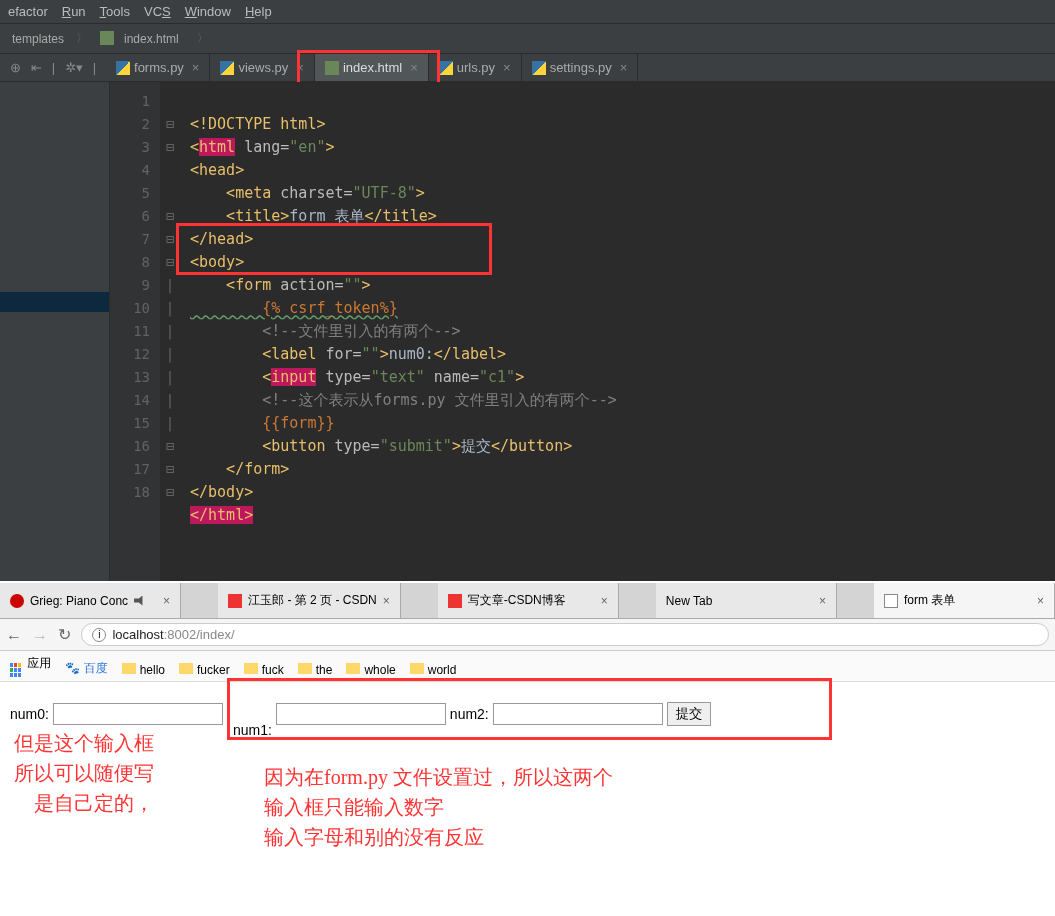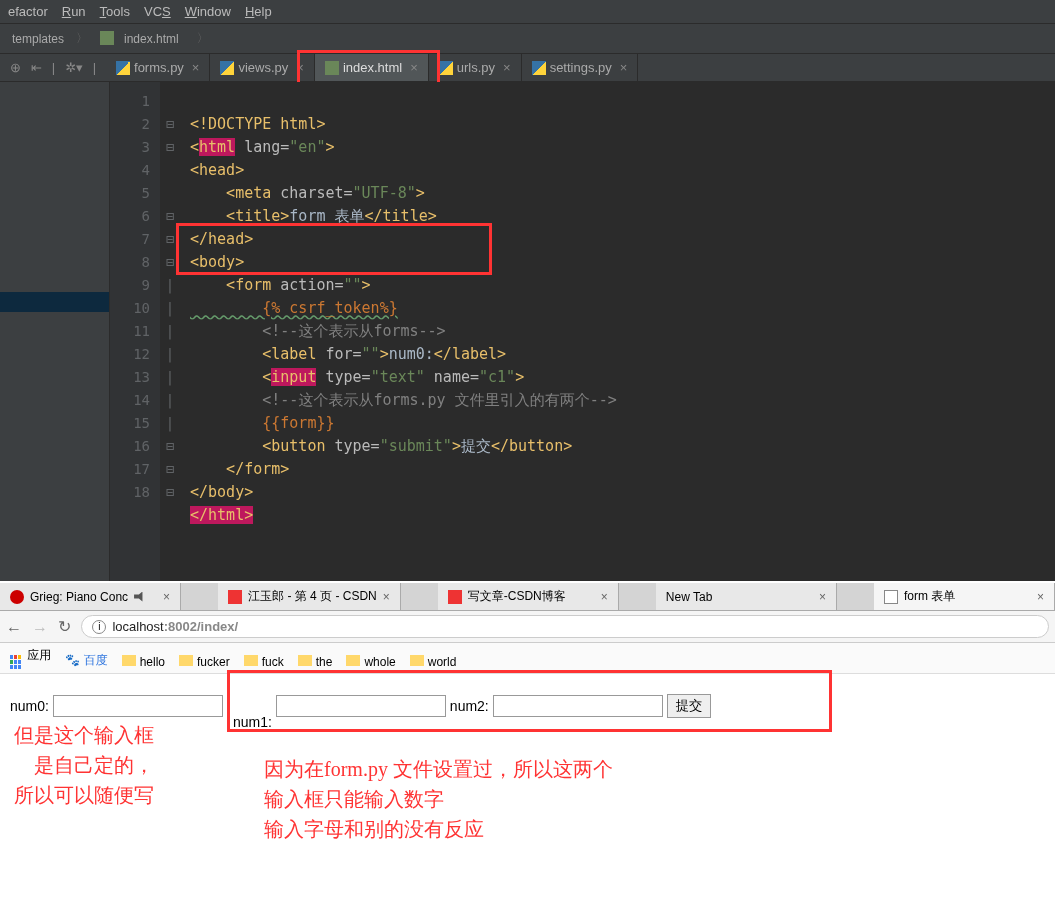--- a/index.html
+++ b/index.html
@@ -28,21 +28,21 @@
 .code-area { flex: 1; background: #2b2b2b; padding: 8px 10px; font-family: "Consolas", monospace; font-size: 15px; line-height: 23px; white-space: pre; position: relative; }
 .c-tag { color: #e8bf6a; }
 .c-attr { color: #bababa; }
 .c-val { color: #6a8759; }
 .c-text { color: #a9b7c6; }
 .c-tpl { color: #cc7832; }
 .c-comment { color: #808080; }
 .c-hl { background: #be185d; }
 .red-box { position: absolute; border: 3px solid #ff3333; pointer-events: none; }
 .browser-section { background: #fff; margin-top: 2px; }
-.browser-tabs { display: flex; background: #d4d4d4; border-bottom: 1px solid #aaa; height: 28px; gap: 37px; }
+.browser-tabs { display: flex; background: #d4d4d4; border-bottom: 1px solid #aaa; height: 36px; gap: 37px; }
 .btab { display: flex; align-items: center; padding: 0 10px; border-right: 1px solid #aaa; background: #e8e8e8; font-size: 12px; cursor: pointer; gap: 6px; max-width: 200px; }
 .btab.active { background: #f5f5f5; }
 .btab .bclose { color: #666; margin-left: auto; cursor: pointer; }
 .favico { width: 14px; height: 14px; display: inline-block; }
 .favico.red { background: #c00; border-radius: 50%; }
 .favico.csdn { background: #e33; }
 .favico.page { border: 1px solid #888; background: #fff; }
 .url-bar { display: flex; align-items: center; padding: 4px 6px; gap: 10px; border-bottom: 1px solid #ccc; background: #f5f5f5; }
 .nav-btn { color: #666; cursor: pointer; font-size: 16px; }
 .url-box { flex: 1; display: flex; align-items: center; gap: 6px; background: #fff; border: 1px solid #ccc; border-radius: 14px; padding: 3px 10px; font-size: 13px; }
@@ -163,21 +163,21 @@
     <div class="code-area">
 <span class="c-tag">&lt;!DOCTYPE html&gt;</span>
 <span class="c-tag">&lt;</span><span class="c-tag c-hl">html</span><span class="c-attr"> lang=</span><span class="c-val">"en"</span><span class="c-tag">&gt;</span>
 <span class="c-tag">&lt;head&gt;</span>
 <span class="c-tag">    &lt;meta </span><span class="c-attr">charset=</span><span class="c-val">"UTF-8"</span><span class="c-tag">&gt;</span>
 <span class="c-tag">    &lt;title&gt;</span><span class="c-text">form 表单</span><span class="c-tag">&lt;/title&gt;</span>
 <span class="c-tag">&lt;/head&gt;</span>
 <span class="c-tag">&lt;body&gt;</span>
 <span class="c-tag">    &lt;form </span><span class="c-attr">action=</span><span class="c-val">""</span><span class="c-tag">&gt;</span>
 <span class="c-tpl" style="text-decoration:underline wavy #659c6b;">        {% csrf_token%}</span>
-<span class="c-comment">        &lt;!--</span><span class="c-comment">这个表示从forms</span><span class="c-comment">--&gt;</span>
+<span class="c-comment">        &lt;!--</span><span class="c-comment">文件里引入的有两个</span><span class="c-comment">--&gt;</span>
 <span class="c-tag">        &lt;label </span><span class="c-attr">for=</span><span class="c-val">""</span><span class="c-tag">&gt;</span><span class="c-text">num0:</span><span class="c-tag">&lt;/label&gt;</span>
 <span class="c-tag">        &lt;</span><span class="c-tag c-hl">input</span><span class="c-attr"> type=</span><span class="c-val">"text"</span><span class="c-attr"> name=</span><span class="c-val">"c1"</span><span class="c-tag">&gt;</span>
 <span class="c-comment">        &lt;!--</span><span class="c-comment">这个表示从forms.py 文件里引入的有两个</span><span class="c-comment">--&gt;</span>
 <span class="c-tpl">        {{form}}</span>
 <span class="c-tag">        &lt;button </span><span class="c-attr">type=</span><span class="c-val">"submit"</span><span class="c-tag">&gt;</span><span class="c-text">提交</span><span class="c-tag">&lt;/button&gt;</span>
 <span class="c-tag">    &lt;/form&gt;</span>
 <span class="c-tag">&lt;/body&gt;</span>
 <span class="c-tag c-hl">&lt;/html&gt;</span>
       <div class="red-box" style="left:-4px; top:141px; width:316px; height:52px;"></div>
     </div>
@@ -187,21 +187,21 @@
 <div class="browser-section">
   <div class="browser-tabs">
     <div class="btab" style="width:195px;">
         <span class="favico red"></span>
         <span style="overflow:hidden;text-overflow:ellipsis;white-space:nowrap;">Grieg: Piano Conc</span>
         <span class="sound-icon"></span>
         <span class="bclose">×</span>
       </div>
     <div class="btab" style="width:195px;">
         <span class="favico csdn"></span>
-        <span style="overflow:hidden;text-overflow:ellipsis;white-space:nowrap;">江玉郎 - 第 4 页 - CSDN</span>
+        <span style="overflow:hidden;text-overflow:ellipsis;white-space:nowrap;">江玉郎 - 第 2 页 - CSDN</span>
         <span class="bclose">×</span>
       </div>
     <div class="btab" style="width:195px;">
         <span class="favico csdn"></span>
         <span style="overflow:hidden;text-overflow:ellipsis;white-space:nowrap;">写文章-CSDN博客</span>
         <span class="bclose">×</span>
       </div>
     <div class="btab" style="width:195px;">
         <span>New Tab</span>
         <span class="bclose">×</span>
@@ -211,21 +211,21 @@
         <span>form 表单</span>
         <span class="bclose">×</span>
       </div>
   </div>
   <div class="url-bar">
     <span class="nav-btn">←</span>
     <span class="nav-btn" style="opacity:.4;">→</span>
     <span class="nav-btn">↻</span>
     <div class="url-box">
       <span class="info">i</span>
-      <span><span style="color:#222;">localhost</span><span style="color:#888;font-weight:bold;">:8002/index/</span></span>
+      <span><span style="color:#222;">localhost</span><span style="color:#888;">:8002/index/</span></span>
     </div>
   </div>
   <div class="bookmarks">
     <span><span class="bm-apps">
           <i></i>
           <i></i>
           <i></i>
           <i></i>
           <i></i>
           <i></i>
@@ -247,22 +247,22 @@
       <input type="text" style="">
       <span style="margin-left:6px;margin-top:32px;">num1:</span>
       <input type="text" style="">
       <span>num2:</span>
       <input type="text" style="">
       <button>提交</button>
     </div>
     <div class="red-box" style="left:227px; top:-4px; width:605px; height:62px;"></div>
     <div class="annotation" style="left:14px; top:46px;text-align:right;">
       <div>但是这个输入框</div>
+      <div>所以可以随便写</div>
       <div>是自己定的，</div>
-      <div>所以可以随便写</div>
     </div>
     <div class="annotation" style="left:264px; top:80px;">
       <div>因为在form.py 文件设置过，所以这两个</div>
       <div>输入框只能输入数字</div>
       <div>输入字母和别的没有反应</div>
     </div>
 
   </div>
 </div>
 

